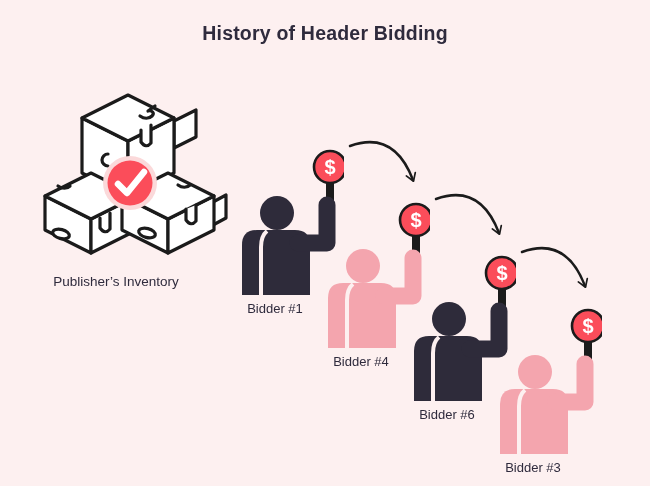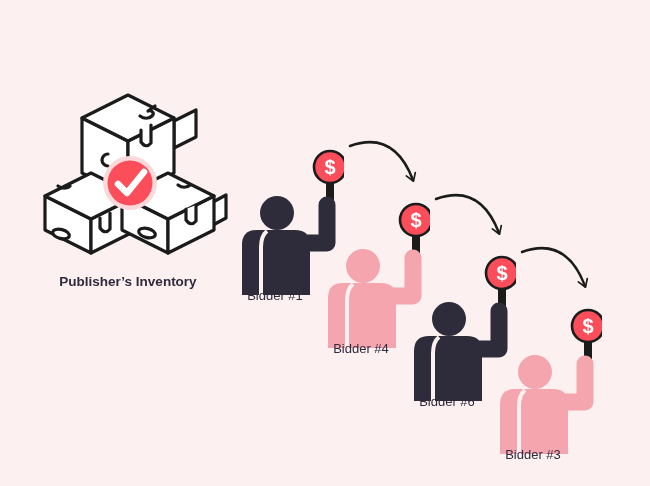--- a/index.html
+++ b/index.html
@@ -23,58 +23,58 @@
     font-weight: 700;
     letter-spacing: 0.2px;
     color: var(--text, #2f2b3d);
   }
   .publisher-illustration {
     position: absolute;
     left: 28px; top: 85px;
   }
   .publisher-caption {
     position: absolute;
-    left: 28px; top: 274px; width: 200px;
+    left: 16px; top: 274px; width: 200px;
     text-align: center;
     font-size: 13.5px;
     color: var(--text, #2f2b3d);
-    font-weight: bold;
   }
   .arrows {
     position: absolute;
     left: 330px; top: 120px;
   }
   .bidder {
     position: absolute;
     width: 104px; height: 165px;
   }
   .bidder .person { display: block; }
   .bidder-label {
     position: absolute;
-    top: 145px; left: 0; width: 70px;
+    top: 158px; left: 0; width: 70px;
     text-align: center;
     font-size: 13px;
     color: var(--text, #2f2b3d);
     white-space: nowrap;
   }
   .figure-dark { --figure-color: var(--dark_figure, #2e2b3a); }
   .figure-pink { --figure-color: var(--pink_figure, #f4a5ae); }
   .bidder-1 { left: 240px; top: 143px; }
   .bidder-2 { left: 326px; top: 196px; }
   .bidder-3 { left: 412px; top: 249px; }
   .bidder-4 { left: 498px; top: 302px; }
   svg text {
     font-family: "Liberation Sans", sans-serif;
   }
 </style>
 </head>
 <body>
 
 <div class="stage">
 
+  <h1 class="title">History of Header Bidding</h1>
 
   <svg class="publisher-illustration" width="200" height="170" viewBox="0 0 200 170">
     <g fill="#ffffff" stroke="var(--outline, #1b1b1b)" stroke-width="3.2" stroke-linejoin="round" stroke-linecap="round">
 
       <path d="M 146 36 L 168 25 L 168 52 L 146 63 Z"></path>
       <path d="M 54 33 L 100 56 L 100 111 L 54 88 Z"></path>
       <path d="M 100 56 L 146 33 L 146 88 L 100 111 Z"></path>
       <path d="M 100 10 L 146 33 L 100 56 L 54 33 Z"></path>
       <path d="M 113 45 L 113 57 Q 118 64 123 58 L 123 40" fill="#ffffff"></path>
       <path d="M 112 31 C 116 34 121 34 124 31 C 127 28 124 25 120 26 L 127 21" fill="none"></path>

